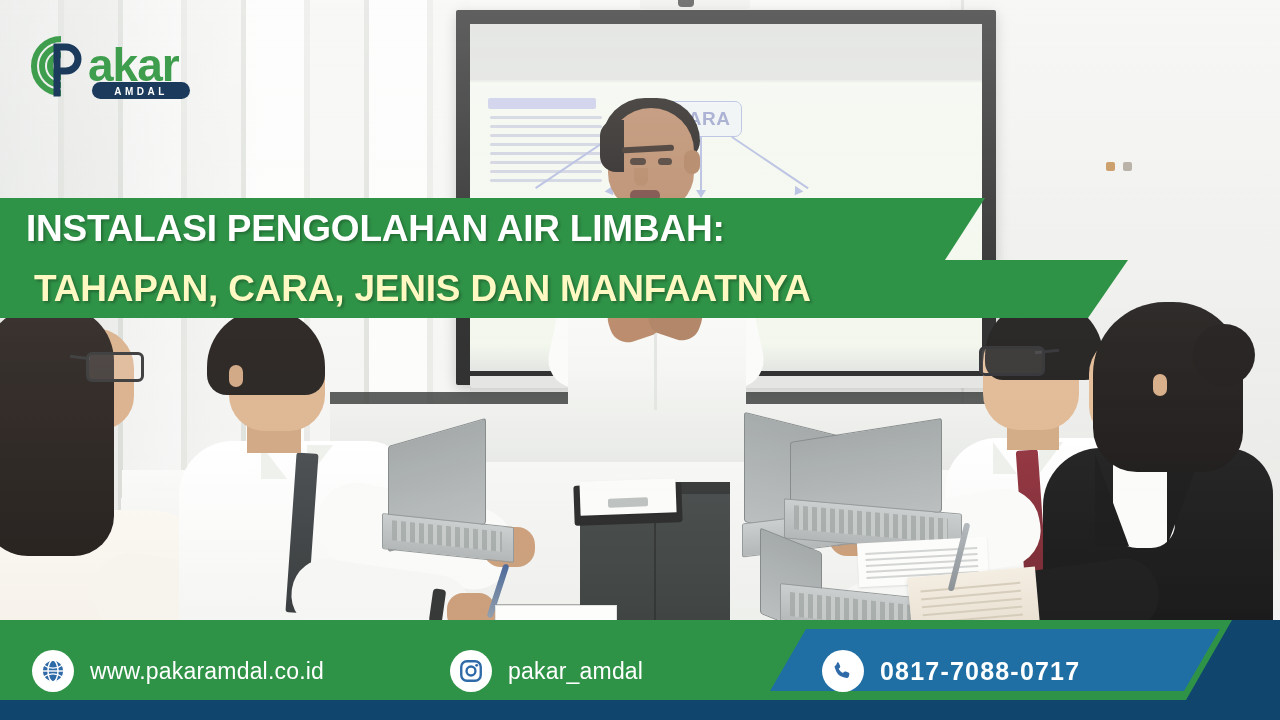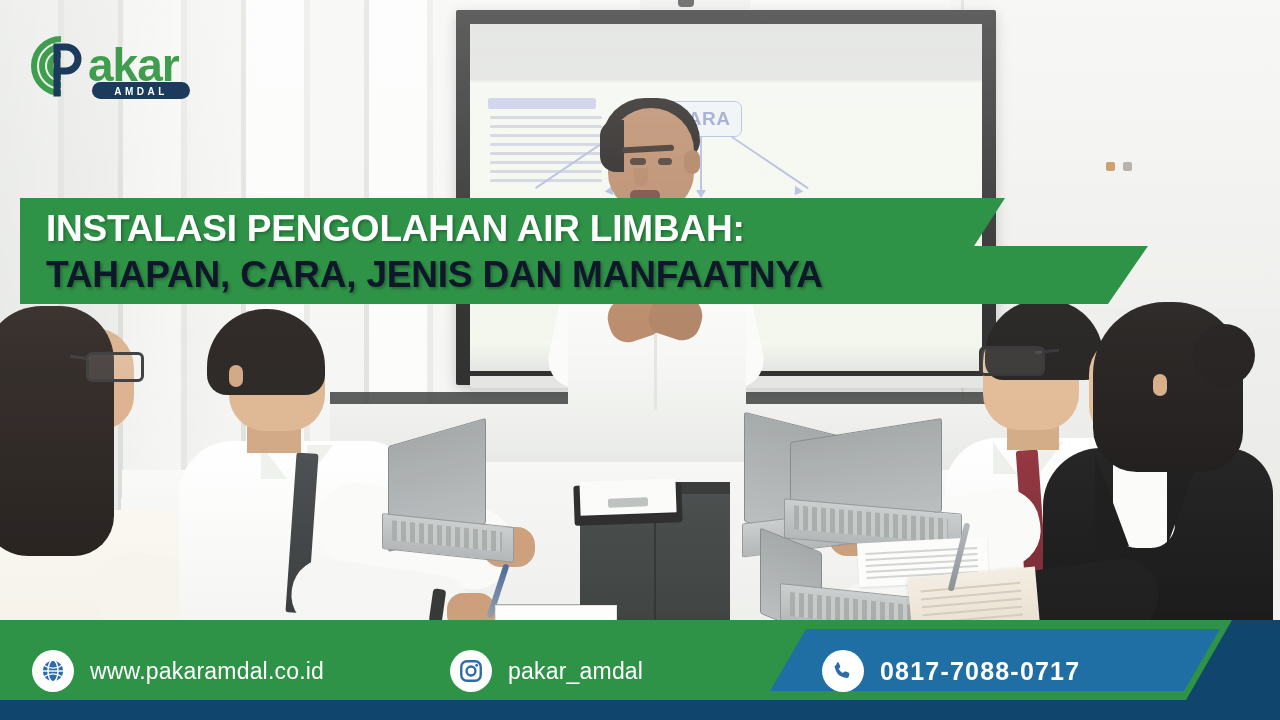--- a/index.html
+++ b/index.html
@@ -481,46 +481,46 @@
     background: linear-gradient(180deg, rgba(255,255,255,.30) 0%, rgba(255,255,255,.10) 45%, rgba(255,255,255,.05) 100%);
     pointer-events:none;
   }
 
   
   .logo {
     position: absolute; left: 30px; top: 33px; width: 185px; height: 70px;
   }
 
   
-  .title-band { position:absolute; left:0; top:198px; width:1160px; height:156px;margin-left:20px; }
+  .title-band { position:absolute; left:0; top:198px; width:1160px; height:156px; }
   .title-row {
     position: absolute; left: 0;
     display: flex; align-items: center;
     color: #ffffff;
     font-weight: 700;
     font-size: 37px;
     letter-spacing: -0.2px;
     white-space: nowrap;
     font-family: "Liberation Sans", sans-serif;
   }
   .title-row-1 {
     top: 0; height: 62px; width: 985px;
     background: #2f9347;
     clip-path: polygon(0 0, 985px 0, 945px 62px, 0 62px);
     padding-left: 26px;
     box-sizing: border-box;
     text-shadow: 2px 2px 3px rgba(0,0,0,.25);
   }
   .title-row-2 {
-    top: 48px; height: 58px; width: 1128px;
+    top: 62px; height: 58px; width: 1128px;
     background: #2f9347;
     clip-path: polygon(0 0, 1128px 0, 1088px 58px, 0 58px);
-    padding-left: 26px;
+    padding-left: 34px;
     box-sizing: border-box;
-    color: #0f172a;
+    color: #fef9c3;
     text-shadow: 2px 2px 3px rgba(0,0,0,.28);
   }
 
   
   .footer { position:absolute; left:0; bottom:0; width:1280px; height:100px; }
   .footer-bottom-strip {
     position:absolute; left:0; bottom:0; width:1280px; height:20px;
     background:#10456e;
   }
   .footer-navy-angle {

